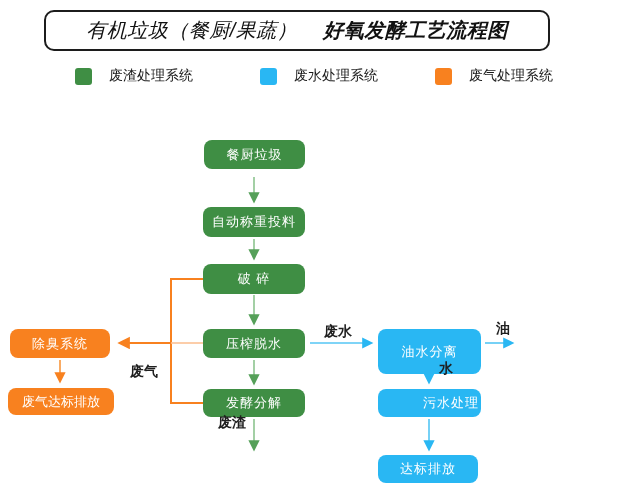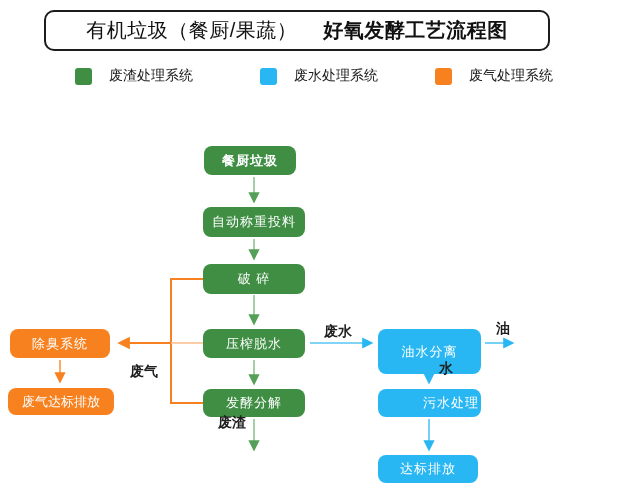--- a/index.html
+++ b/index.html
@@ -4,21 +4,21 @@
 <style>
   html,body { margin:0; padding:0; background:#ffffff; }
   .stage {
     position:relative; width:638px; height:492px; background:#ffffff;
     font-family:"Liberation Sans", sans-serif; overflow:hidden;
   }
   
   .title-box {
     position:absolute; left:44px; top:10px; width:502px; height:37px;
     border:2px solid #1c1c1c; border-radius:10px; background:#fff;
-    display:flex; align-items:center; justify-content:center; gap:26px;
+    display:flex; align-items:center; justify-content:center; gap:26px;font-style:italic;
   }
   .title-part1 { font-size:20px; font-weight:500; color:#111; letter-spacing:0.5px; }
   .title-part2 { font-size:20px; font-weight:700; color:#111; letter-spacing:0.5px; }
   
   .legend-item { position:absolute; top:66px; height:20px; display:flex; align-items:center; gap:17px; }
   .legend-swatch { width:17px; height:17px; border-radius:3px; flex:0 0 auto; }
   .legend-label { font-size:14px; font-weight:500; color:#1a1a1a; white-space:nowrap; }
   .sw-green  { background:#3f8e44; }
   .sw-blue   { background:#29b7f3; }
   .sw-orange { background:#f8811f; }
@@ -90,21 +90,21 @@
     </g>
 
     <g>
       <polyline points="203,279 171,279 171,403 203,403" fill="none" stroke="#f8811f" stroke-width="2"></polyline>
       <line x1="203" y1="343" x2="171" y2="343" stroke="#fcc093" stroke-width="1.6"></line>
       <line x1="171" y1="343" x2="120" y2="343" stroke="#f8811f" stroke-width="1.8" marker-end="url(#ah-orange)"></line>
       <line x1="60" y1="360" x2="60" y2="381" stroke="#f8963d" stroke-width="1.6" marker-end="url(#ah-orange)"></line>
     </g>
   </svg>
 
-  <div class="node node-green" style="left:204px; top:146px; width:92px; height:29px;font-weight:bold;">餐厨垃圾</div>
+  <div class="node node-green" style="left:204px; top:140px; width:101px; height:29px;">餐厨垃圾</div>
   <div class="node node-green" style="left:203px; top:207px; width:102px; height:30px;">自动称重投料</div>
   <div class="node node-green" style="left:203px; top:264px; width:102px; height:30px;">破 碎</div>
   <div class="node node-green" style="left:203px; top:329px; width:102px; height:29px;">压榨脱水</div>
   <div class="node node-green" style="left:203px; top:389px; width:102px; height:28px;">发酵分解</div>
 
   <div class="node node-orange" style="left:10px; top:329px; width:100px; height:29px;">除臭系统</div>
   <div class="node node-orange" style="left:8px; top:388px; width:106px; height:27px; letter-spacing:0;">废气达标排放</div>
 
   <div class="node node-blue" style="left:378px; top:329px; width:103px; height:45px;">油水分离</div>
   <div class="node node-blue" style="left:378px; top:389px; width:103px; height:28px;padding-left:43px;">污水处理</div>

